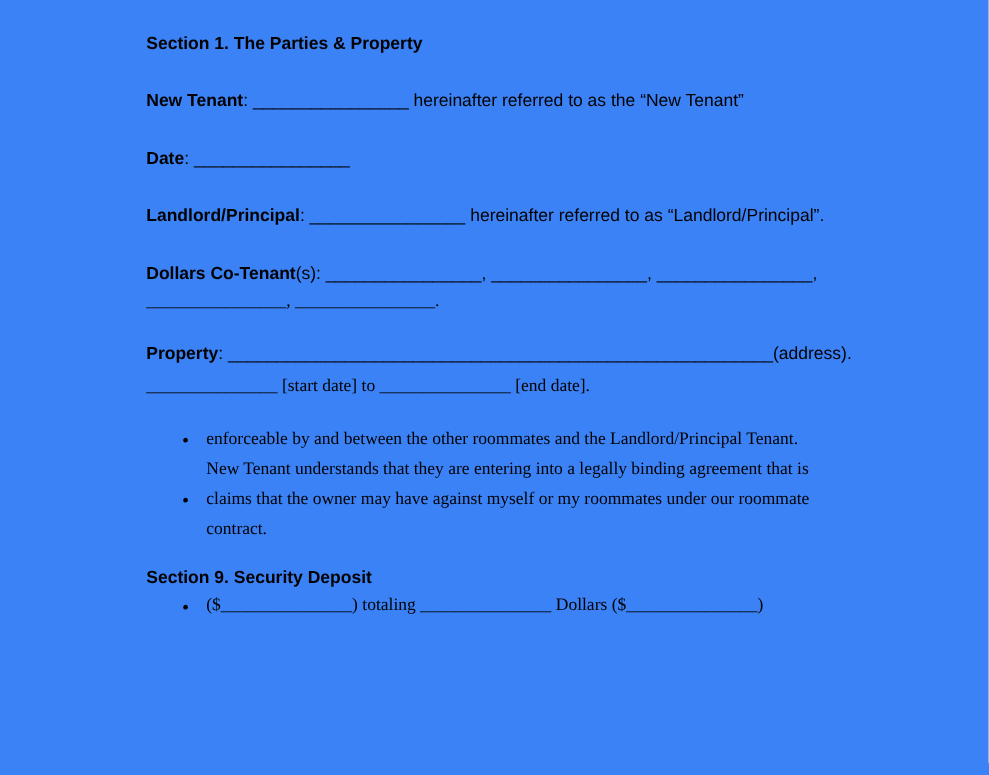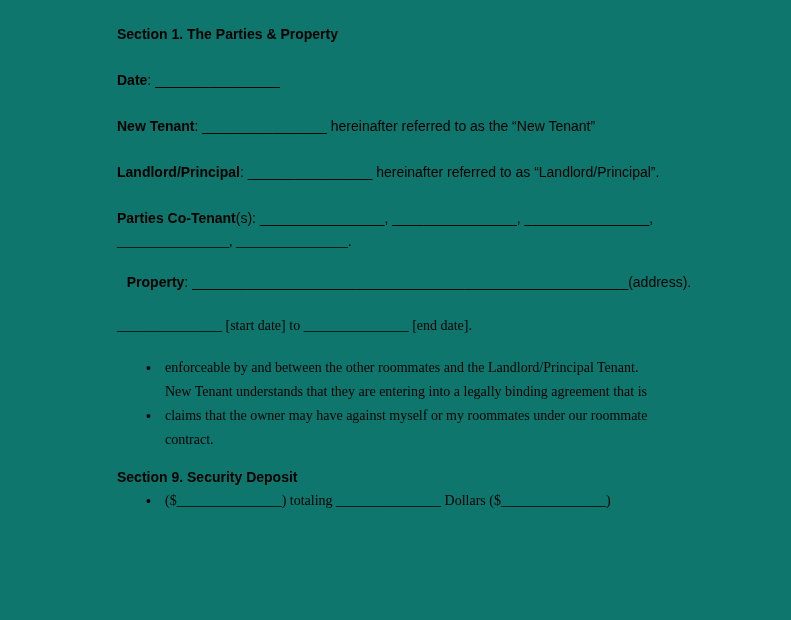--- a/index.html
+++ b/index.html
@@ -5,55 +5,55 @@
   html, body {
     margin: 0;
     padding: 0;
     background: #ffffff;
   }
   .page {
     position: relative;
     width: 791px;
     height: 620px;
     box-sizing: border-box;
-    background: #0f766e;
+    background: #3b82f6;
     color: #000000;
     font-family: "Liberation Sans", "DejaVu Sans", sans-serif;
     font-size: 14px;
     line-height: 24px;
     padding: 22px 90px 0 117px;
     overflow: hidden;
   }
   .para { margin: 0 0 22px; }
   .heading { font-weight: bold; }
   b { font-weight: bold; }
   .cotenant { margin-bottom: 16px; }
-  .property { margin-bottom: 20px; text-align: center; }
+  .property { margin-bottom: 4px; }
   .term { margin-bottom: 0; }
   .line { display: block; font-family: Liberation Serif, serif; }
   ul.bullets { list-style: none; margin: 0; padding: 0; }
   ul.s1 { margin: 18px 0 13px; }
   ul.s2list { margin: 0; }
   li { position: relative; padding-left: 48px; }
   .bullet { position: absolute; left: 29px; top: 0; }
 </style>
 </head>
 <body>
 
 <div class="page">
 
   <p class="para heading">Section 1. The Parties &amp; Property</p>
 
+  <p class="para"><b>New Tenant</b><span>: </span><span>________________</span><span> hereinafter referred to as the “New Tenant”</span></p>
+
   <p class="para"><b>Date</b><span>: </span><span>________________</span></p>
-
-  <p class="para"><b>New Tenant</b><span>: </span><span>________________</span><span> hereinafter referred to as the “New Tenant”</span></p>
 
   <p class="para"><b>Landlord/Principal</b><span>: </span><span>________________</span><span> hereinafter referred to as “Landlord/Principal”.</span></p>
 
-  <p class="para cotenant"><b>Parties Co-Tenant</b><span>(s): </span><span>________________, ________________, ________________,</span><span class="line">________________, ________________.</span></p>
+  <p class="para cotenant"><b>Dollars Co-Tenant</b><span>(s): </span><span>________________, ________________, ________________,</span><span class="line">________________, ________________.</span></p>
 
   <p class="para property"><b>Property</b><span>: </span><span>________________________________________________________</span><span>(address).</span></p>
 
   <p class="para term">
       <span class="line">_______________ [start date] to _______________ [end date].</span>
     </p>
 
   <ul class="bullets s1">
     <li>
       <span class="bullet">•</span>

